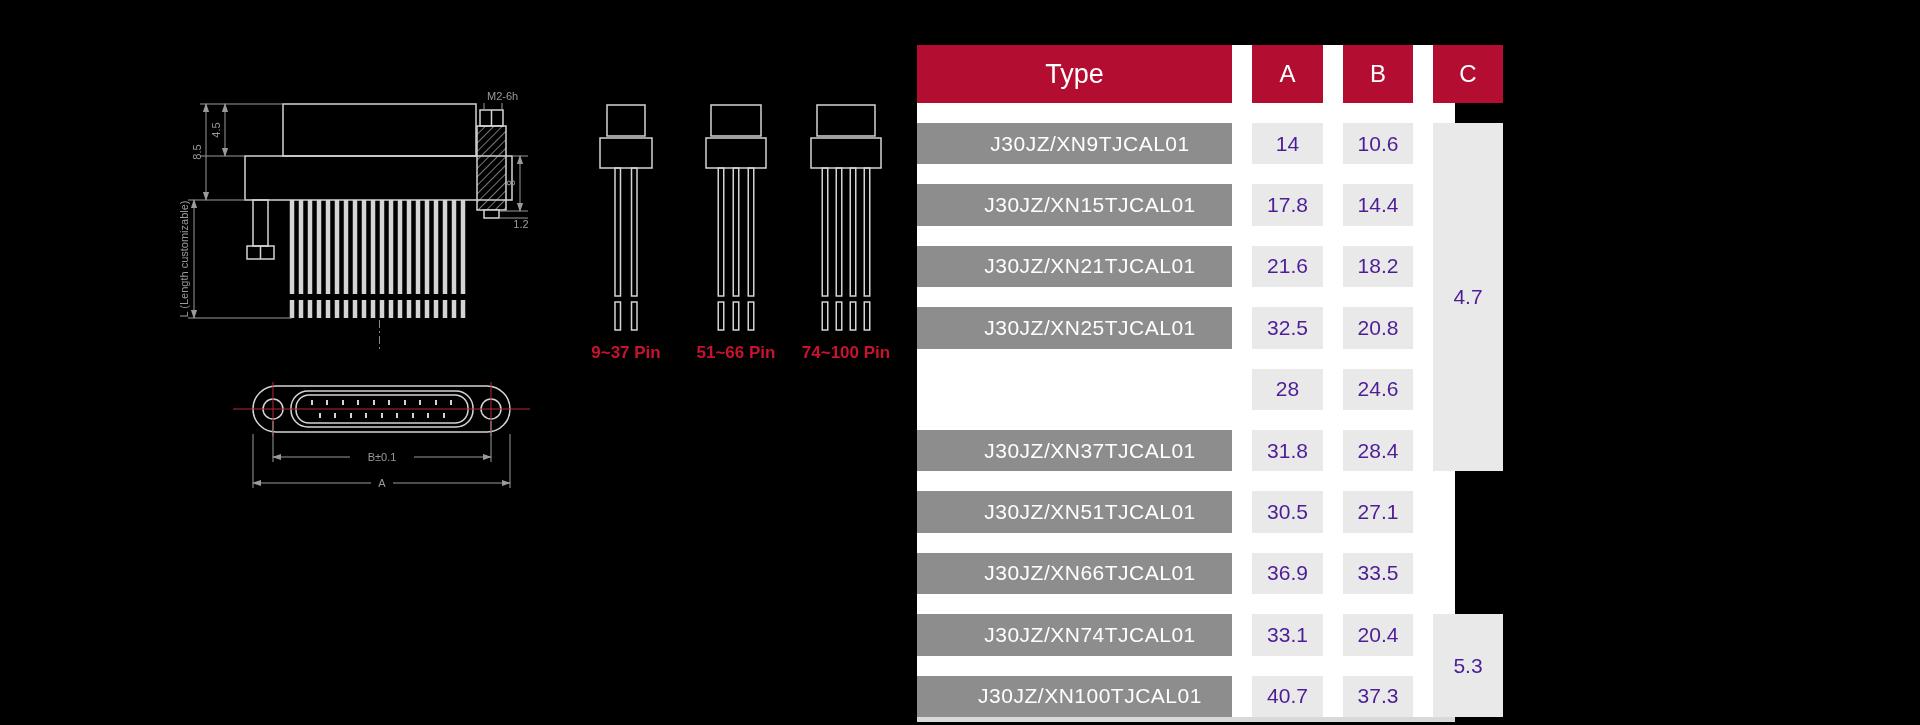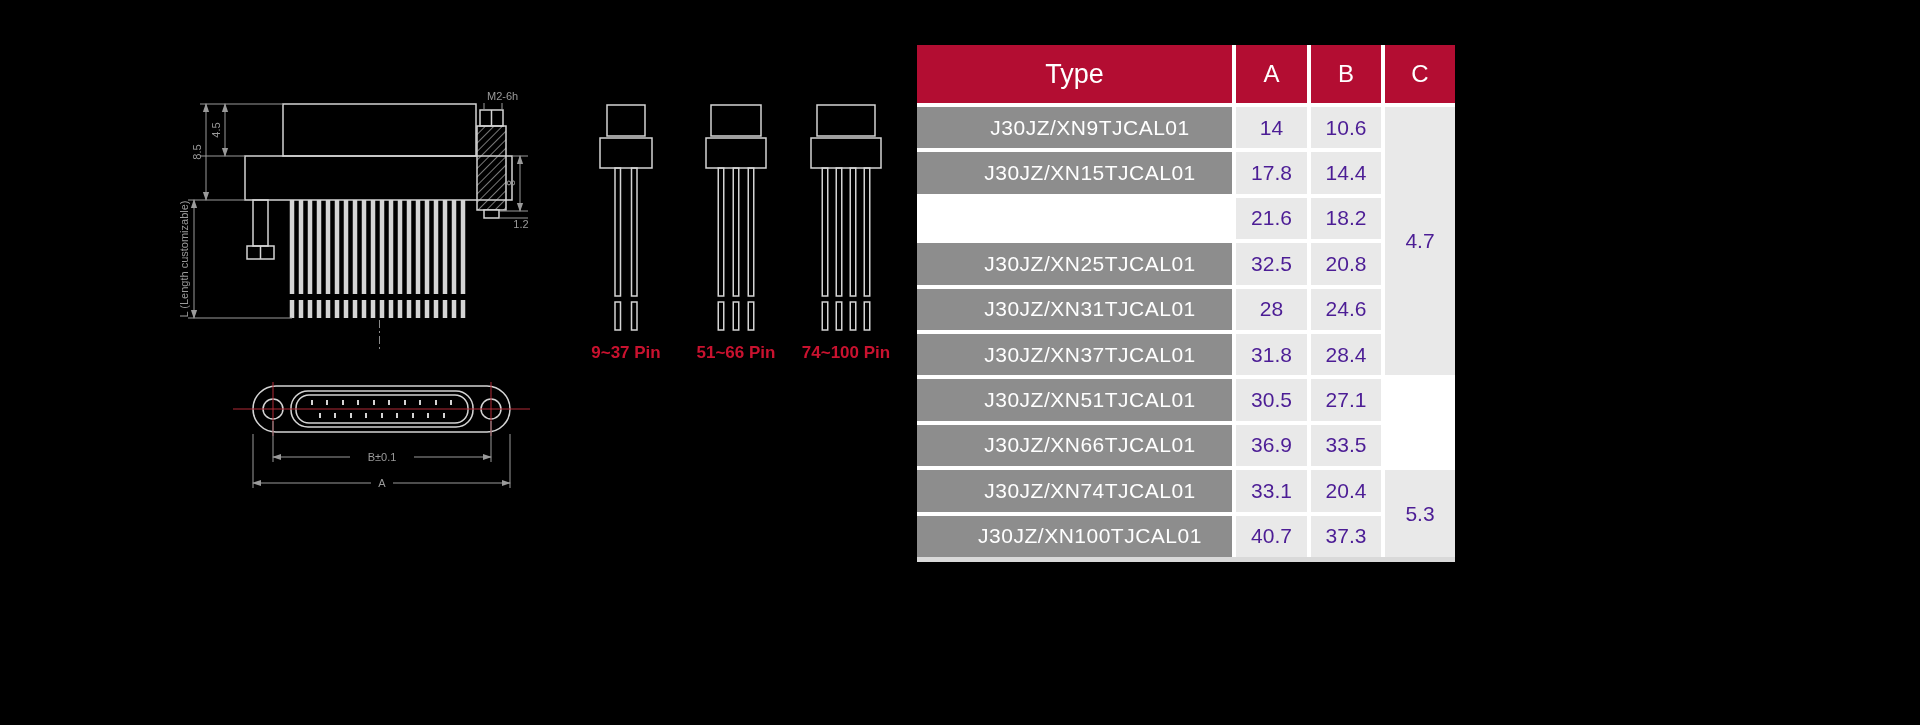--- a/index.html
+++ b/index.html
@@ -5,21 +5,21 @@
   html,body{margin:0;padding:0;background:#000;}
   body{width:1920px;height:725px;overflow:hidden;font-family:"Liberation Sans",sans-serif;}
   .stage{position:relative;width:1920px;height:725px;background:#000;}
   .drawing{position:absolute;left:0;top:0;}
 
   .spec-table{
     position:absolute;left:917px;top:45px;width:538px;
     display:grid;
     grid-template-columns:315px 71px 70px 70px;
     grid-template-rows:58px repeat(10,41.4px);
-    gap:4px;
+    gap:20px;
     background:#ffffff;
     border-bottom:5px solid #d9d9d9;
   }
   .spec-table > div{display:flex;align-items:center;justify-content:center;}
   .th{background:#b30d32;color:#ffffff;font-size:24px;}
   .th.type{font-size:27px;}
   .cell-type{background:#8d8d8d;color:#ffffff;font-size:21px;letter-spacing:0.5px;padding-left:31px;}
   .cell-val{background:#e9e9e9;color:#4c1d95;font-size:21px;}
 
   text{font-family:"Liberation Sans",sans-serif;}
@@ -153,28 +153,28 @@
     <div class="th" style="grid-row:1;grid-column:4">C</div>
 
     <div class="cell-type" style="grid-row:2;grid-column:1">J30JZ/XN9TJCAL01</div>
     <div class="cell-val" style="grid-row:2;grid-column:2">14</div>
     <div class="cell-val" style="grid-row:2;grid-column:3">10.6</div>
 
     <div class="cell-type" style="grid-row:3;grid-column:1">J30JZ/XN15TJCAL01</div>
     <div class="cell-val" style="grid-row:3;grid-column:2">17.8</div>
     <div class="cell-val" style="grid-row:3;grid-column:3">14.4</div>
 
+    <div class="cell-type" style="grid-row:4;grid-column:1">J30JZ/XN21TJCAL01</div>
     <div class="cell-val" style="grid-row:4;grid-column:2">21.6</div>
     <div class="cell-val" style="grid-row:4;grid-column:3">18.2</div>
 
     <div class="cell-type" style="grid-row:5;grid-column:1">J30JZ/XN25TJCAL01</div>
     <div class="cell-val" style="grid-row:5;grid-column:2">32.5</div>
     <div class="cell-val" style="grid-row:5;grid-column:3">20.8</div>
 
-    <div class="cell-type" style="grid-row:6;grid-column:1">J30JZ/XN31TJCAL01</div>
     <div class="cell-val" style="grid-row:6;grid-column:2">28</div>
     <div class="cell-val" style="grid-row:6;grid-column:3">24.6</div>
 
     <div class="cell-type" style="grid-row:7;grid-column:1">J30JZ/XN37TJCAL01</div>
     <div class="cell-val" style="grid-row:7;grid-column:2">31.8</div>
     <div class="cell-val" style="grid-row:7;grid-column:3">28.4</div>
 
     <div class="cell-type" style="grid-row:8;grid-column:1">J30JZ/XN51TJCAL01</div>
     <div class="cell-val" style="grid-row:8;grid-column:2">30.5</div>
     <div class="cell-val" style="grid-row:8;grid-column:3">27.1</div>

